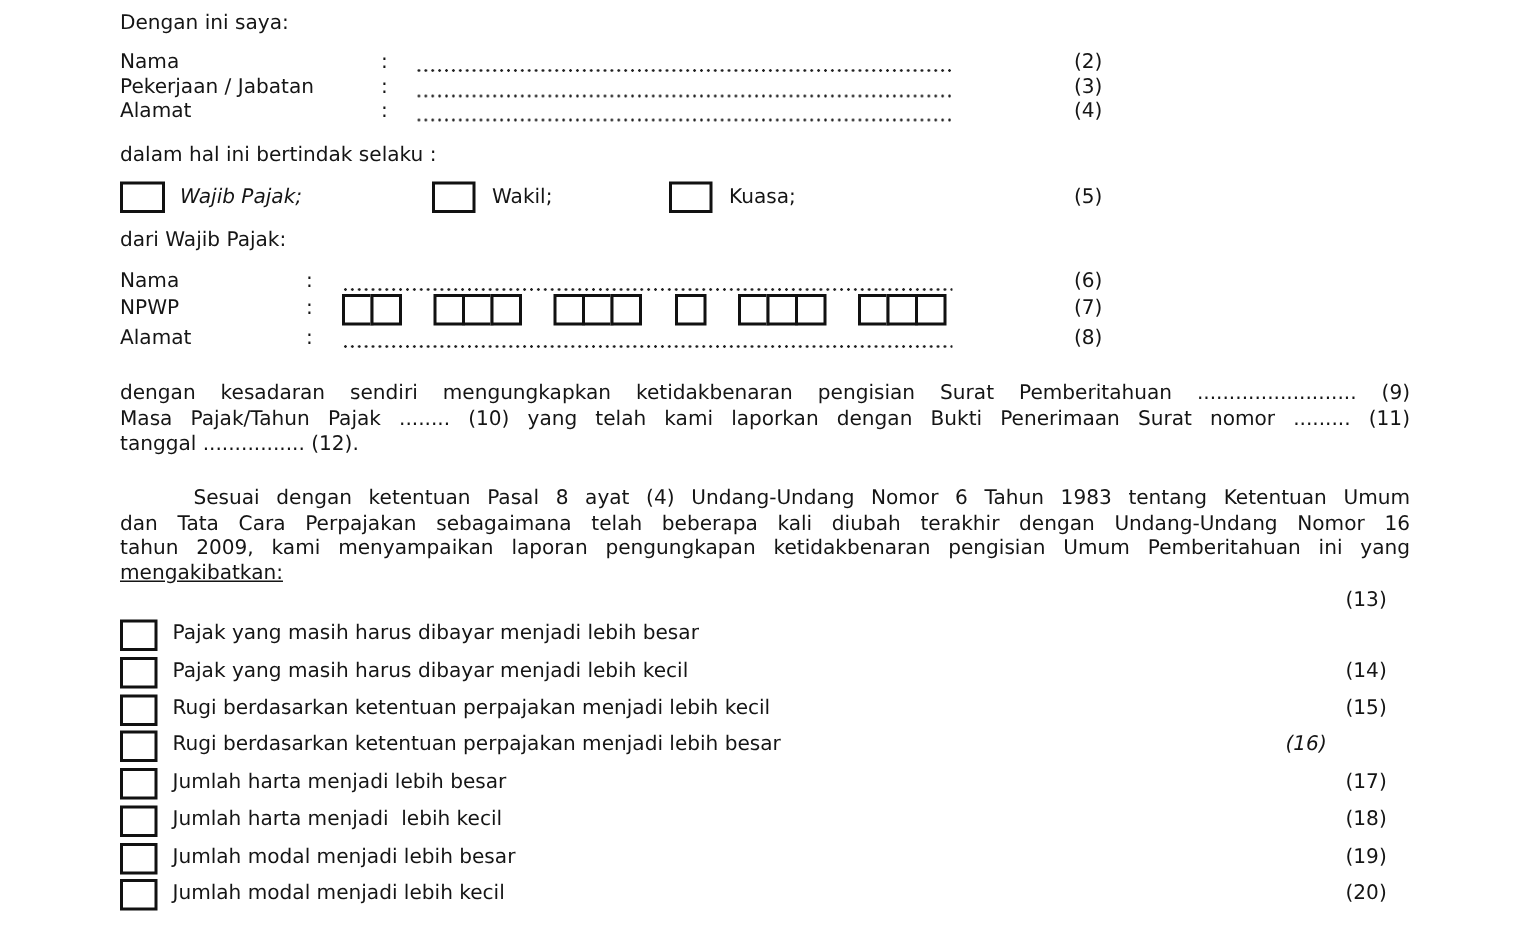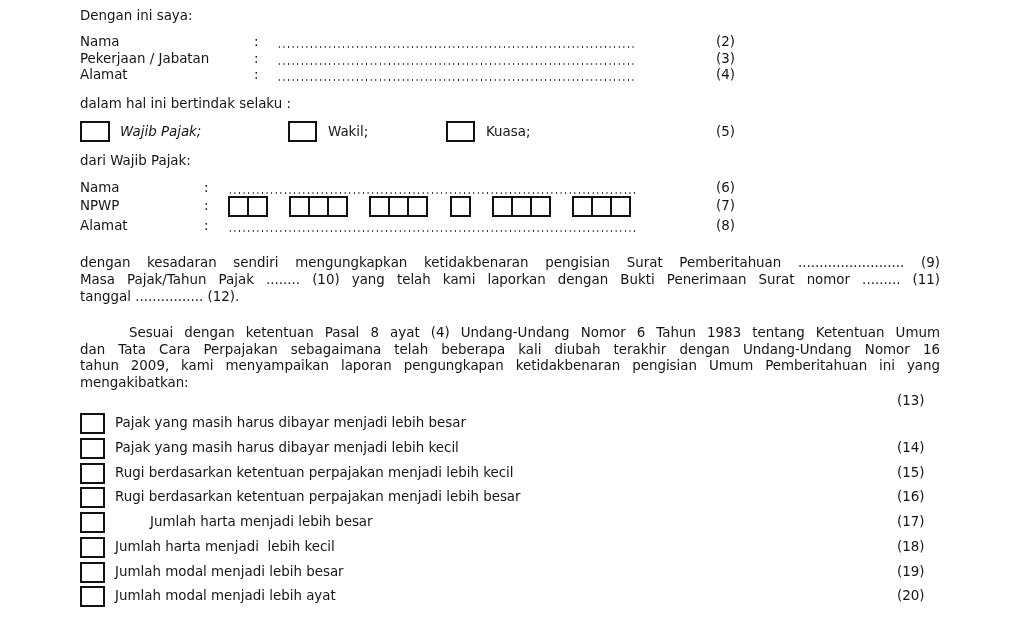--- a/index.html
+++ b/index.html
@@ -95,47 +95,47 @@
 <div class="dots" style="left:228px;top:230px;width:407px;"></div>
 <div class="num" style="left:716px;top:218px;">(8)</div>
 
 <div class="justify" style="top:255px;">dengan kesadaran sendiri mengungkapkan ketidakbenaran pengisian Surat Pemberitahuan ......................... (9)</div>
 <div class="justify" style="top:272px;">Masa Pajak/Tahun Pajak ........ (10) yang telah kami laporkan dengan Bukti Penerimaan Surat nomor ......... (11)</div>
 <div class="abs" style="left:80px;top:289px;">tanggal ................ (12).</div>
 
 <div class="justify" style="top:325px;left:129px;width:811px;">Sesuai dengan ketentuan Pasal 8 ayat (4) Undang-Undang Nomor 6 Tahun 1983 tentang Ketentuan Umum</div>
 <div class="justify" style="top:342px;">dan Tata Cara Perpajakan sebagaimana telah beberapa kali diubah terakhir dengan Undang-Undang Nomor 16</div>
 <div class="justify" style="top:358px;">tahun 2009, kami menyampaikan laporan pengungkapan ketidakbenaran pengisian Umum Pemberitahuan ini yang</div>
-<div class="abs" style="left:80px;top:375px;">mengakibatkan:</div>
+<div class="abs" style="left:80px;top:375px;text-decoration:underline;">mengakibatkan:</div>
 
 <div>
   <div class="cb" style="left:80px;top:413px;width:25px;height:21px;"></div>
   <div class="abs" style="left:115px;top:415px;">Pajak yang masih harus dibayar menjadi lebih besar</div>
   <div class="num" style="left:897px;top:393px;">(13)</div>
 
   <div class="cb" style="left:80px;top:438px;width:25px;height:21px;"></div>
   <div class="abs" style="left:115px;top:440px;">Pajak yang masih harus dibayar menjadi lebih kecil</div>
   <div class="num" style="left:897px;top:440px;">(14)</div>
 
   <div class="cb" style="left:80px;top:463px;width:25px;height:21px;"></div>
   <div class="abs" style="left:115px;top:465px;">Rugi berdasarkan ketentuan perpajakan menjadi lebih kecil</div>
   <div class="num" style="left:897px;top:465px;">(15)</div>
 
   <div class="cb" style="left:80px;top:487px;width:25px;height:21px;"></div>
   <div class="abs" style="left:115px;top:489px;">Rugi berdasarkan ketentuan perpajakan menjadi lebih besar</div>
-  <div class="num" style="left:897px;top:489px;">(16)</div>
+  <div class="num" style="left:857px;top:489px;font-style:italic;">(16)</div>
 
   <div class="cb" style="left:80px;top:512px;width:25px;height:21px;"></div>
-  <div class="abs" style="left:115px;top:514px;margin-left:35px;">Jumlah harta menjadi lebih besar</div>
+  <div class="abs" style="left:115px;top:514px;">Jumlah harta menjadi lebih besar</div>
   <div class="num" style="left:897px;top:514px;">(17)</div>
 
   <div class="cb" style="left:80px;top:537px;width:25px;height:21px;"></div>
   <div class="abs" style="left:115px;top:539px;">Jumlah harta menjadi  lebih kecil</div>
   <div class="num" style="left:897px;top:539px;">(18)</div>
 
   <div class="cb" style="left:80px;top:562px;width:25px;height:21px;"></div>
   <div class="abs" style="left:115px;top:564px;">Jumlah modal menjadi lebih besar</div>
   <div class="num" style="left:897px;top:564px;text-align:right;">(19)</div>
 
   <div class="cb" style="left:80px;top:586px;width:25px;height:21px;"></div>
-  <div class="abs" style="left:115px;top:588px;">Jumlah modal menjadi lebih ayat</div>
+  <div class="abs" style="left:115px;top:588px;">Jumlah modal menjadi lebih kecil</div>
   <div class="num" style="left:897px;top:588px;">(20)</div>
 </div>
 
 </body></html>

